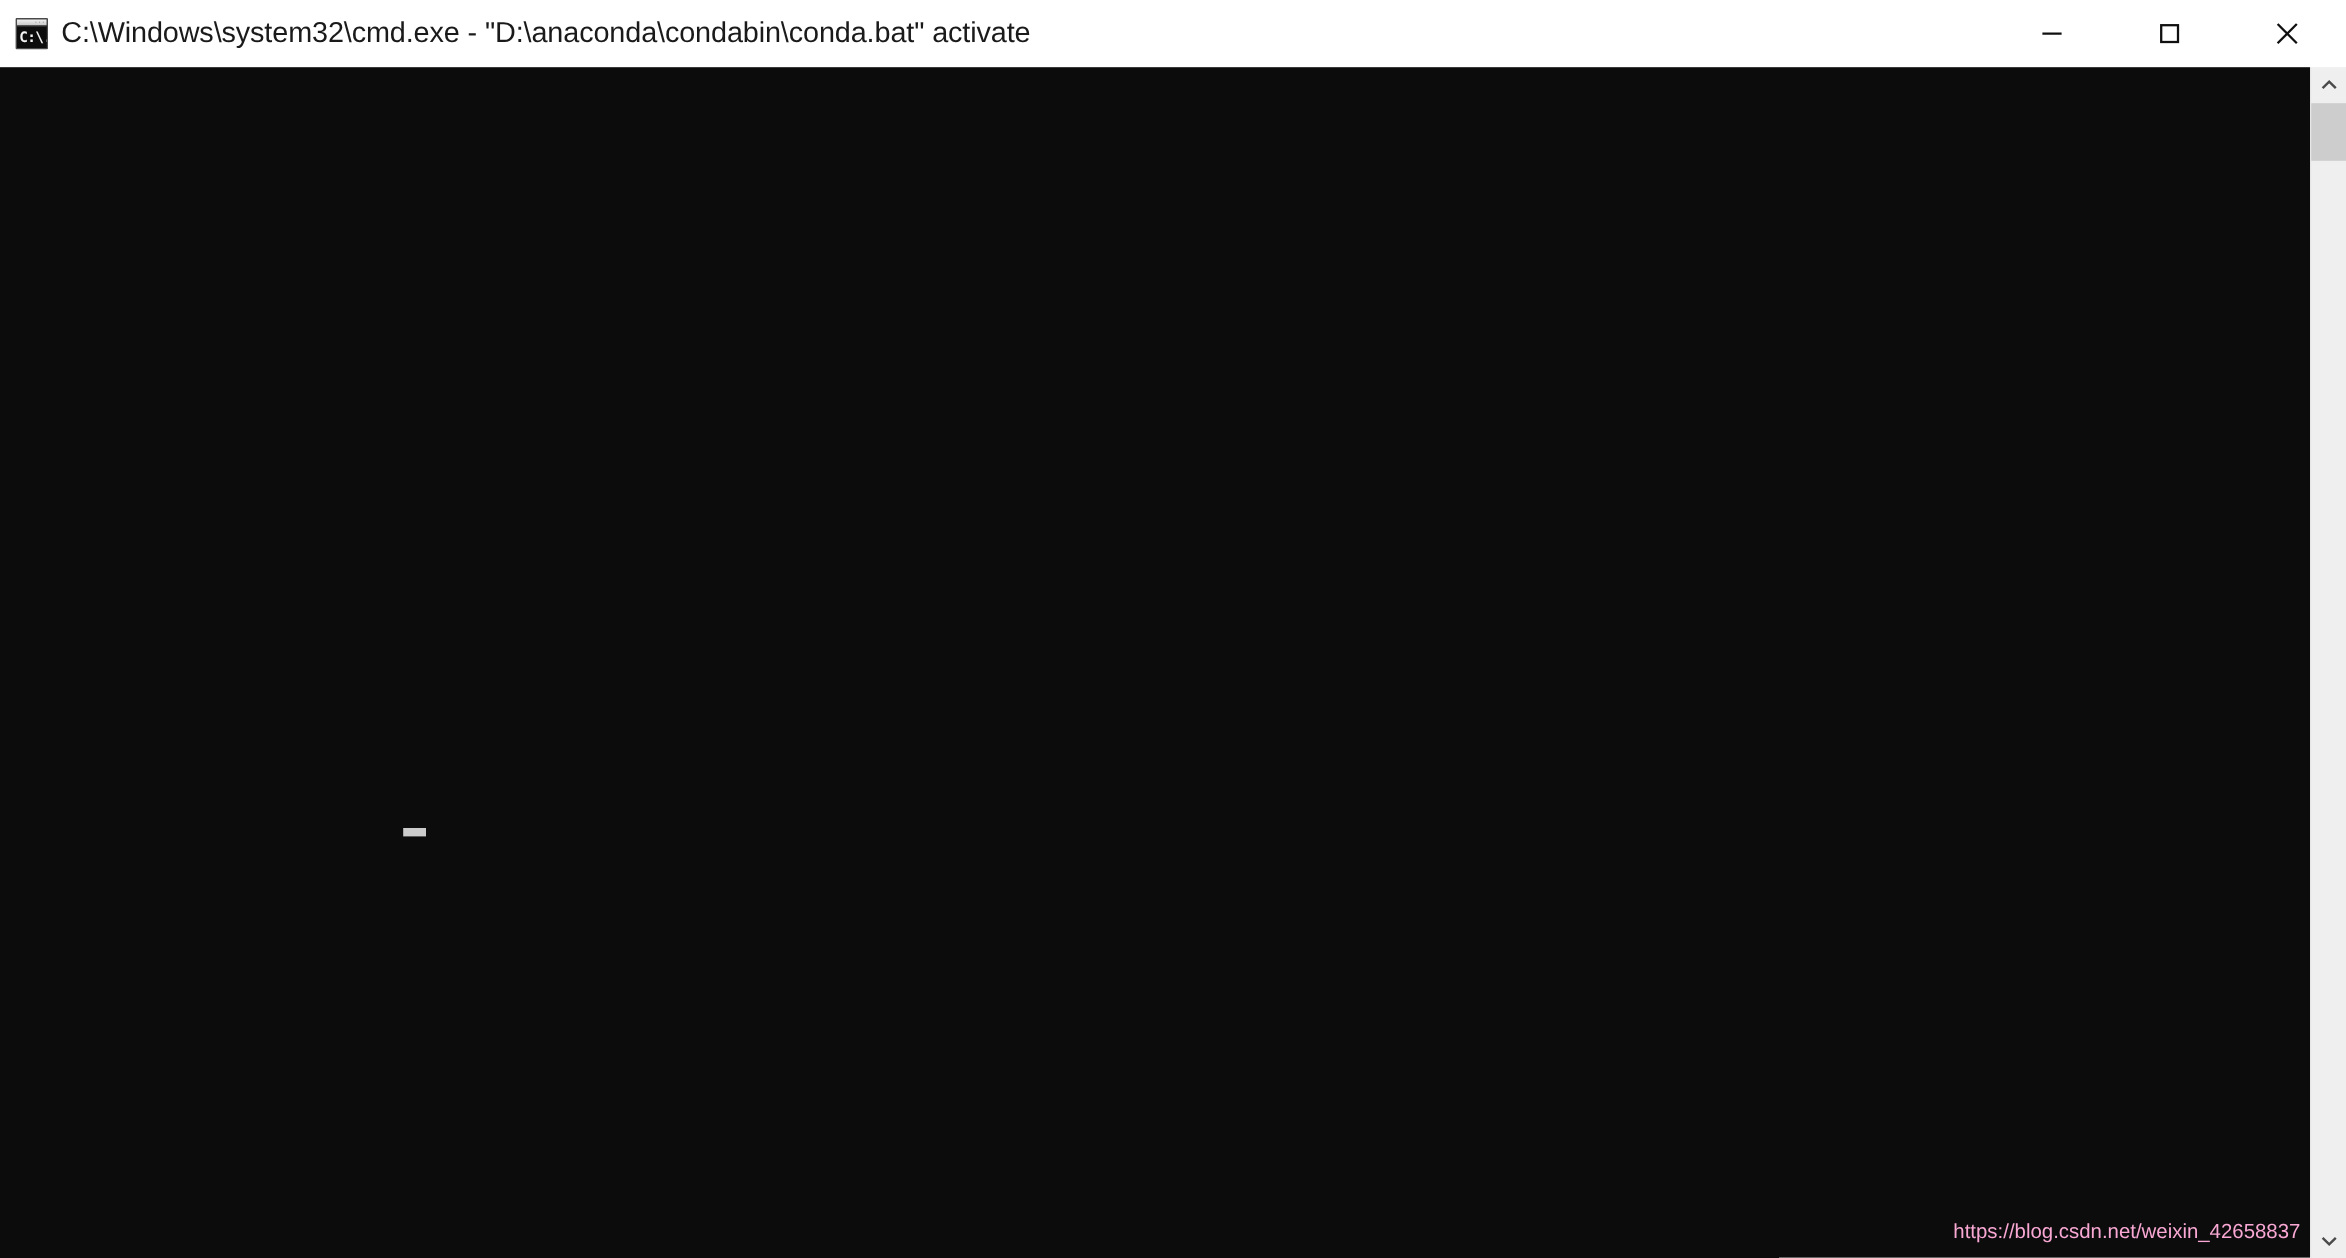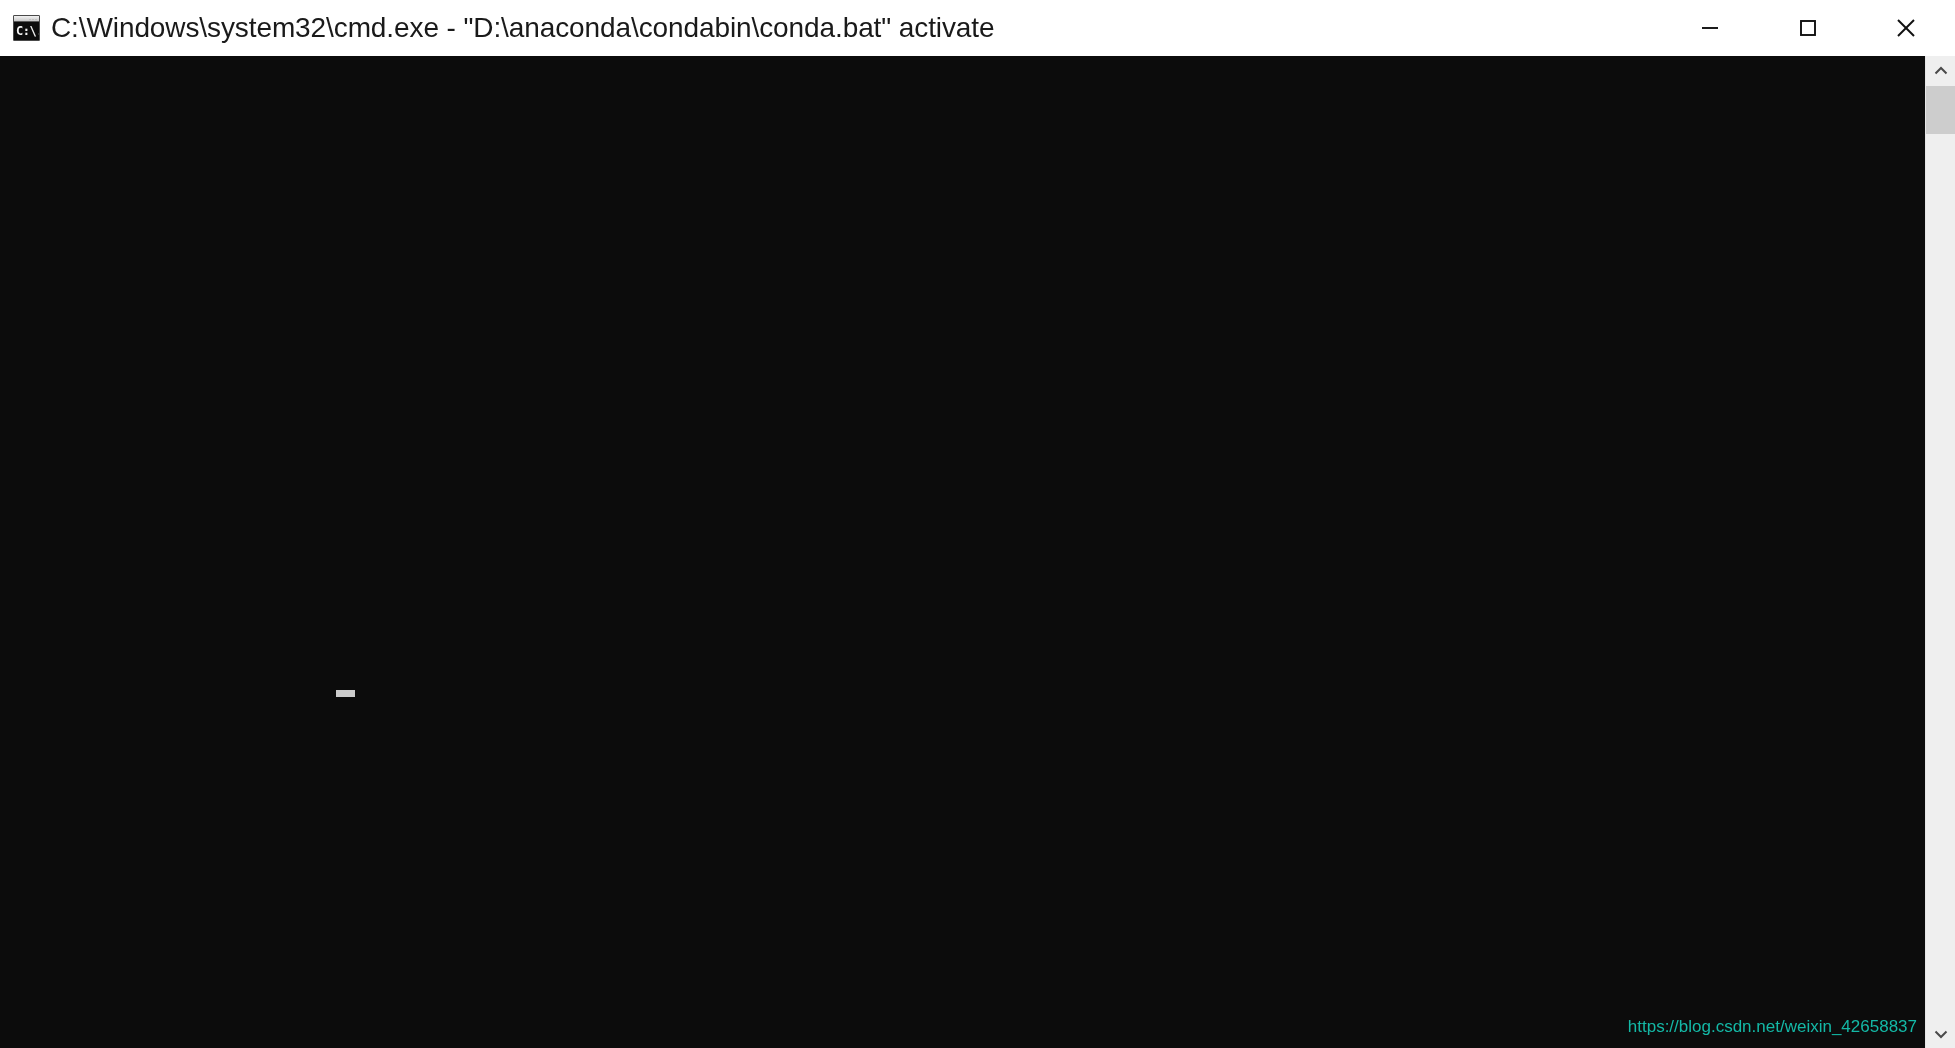--- a/index.html
+++ b/index.html
@@ -81,21 +81,21 @@
     font-size: 12px;
     font-weight: bold;
     line-height: 17px;
     letter-spacing: -0.5px;
     white-space: nowrap;
   }
 
   #title-text {
     margin-left: 11px;
     font-family: "Liberation Sans", sans-serif;
-    font-size: 28px;
+    font-size: 24px;
     color: #1a1a1a;
     white-space: nowrap;
     overflow: hidden;
     text-overflow: ellipsis;
     line-height: 30px;
     letter-spacing: -0.1px;
   }
 
   #window-controls {
     display: flex;
@@ -148,21 +148,21 @@
     width: 19px;
     height: 7px;
     background: #cccccc;
   }
 
   
   #watermark {
     position: absolute;
     right: 8px;
     bottom: 11px;
-    color: #14b8a6;
+    color: #f9a8d4;
     font-family: "Liberation Sans", sans-serif;
     font-size: 17px;
     white-space: nowrap;
     letter-spacing: 0px;
   }
 
   
   #scrollbar {
     position: absolute;
     right: 0;

